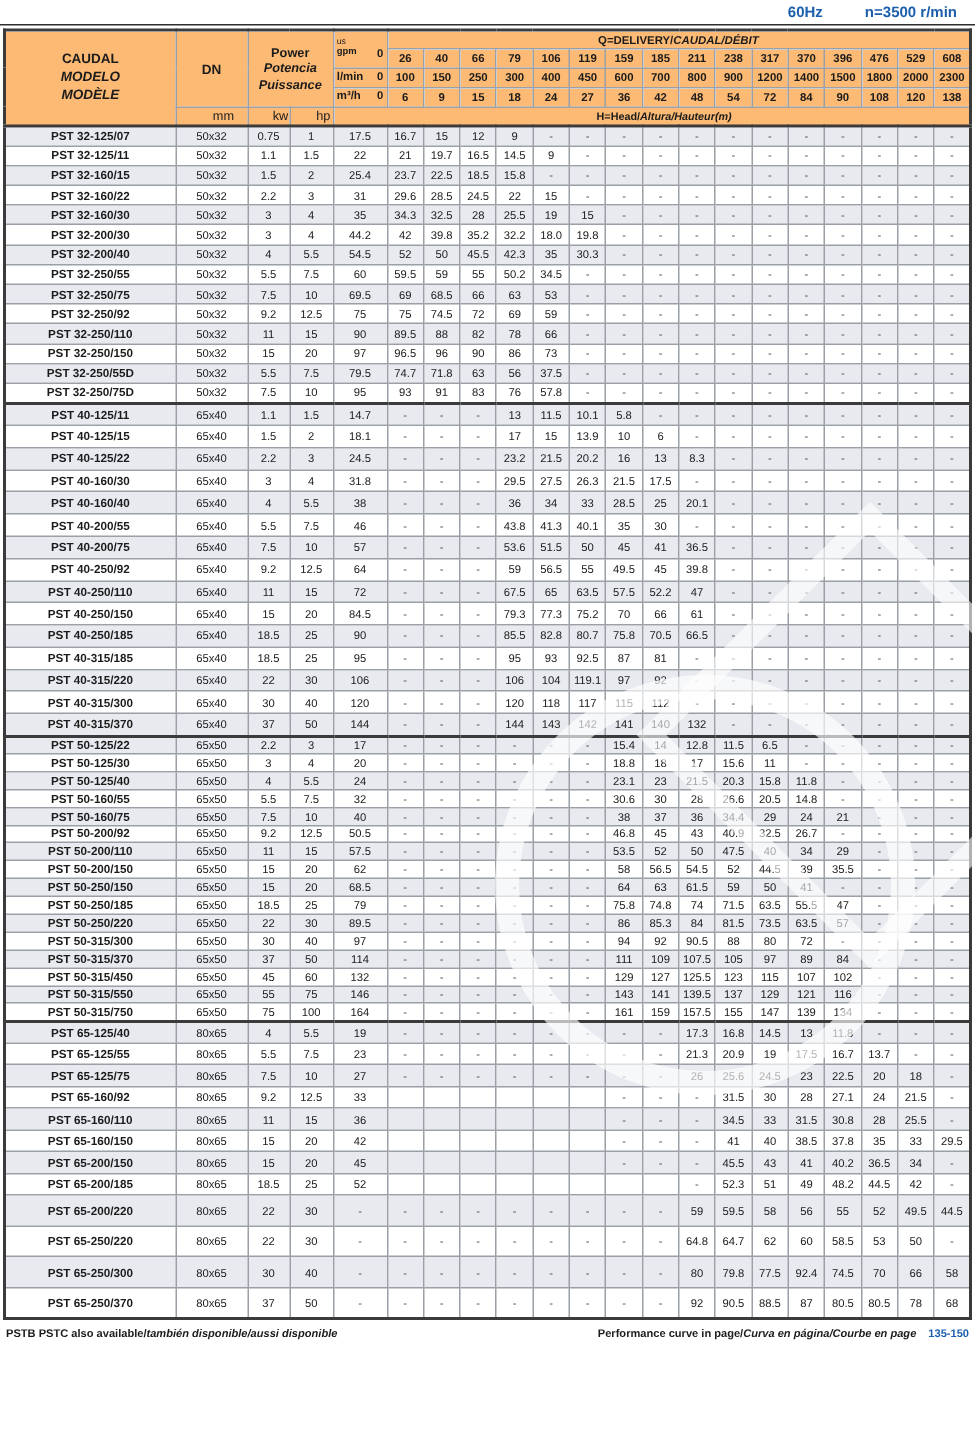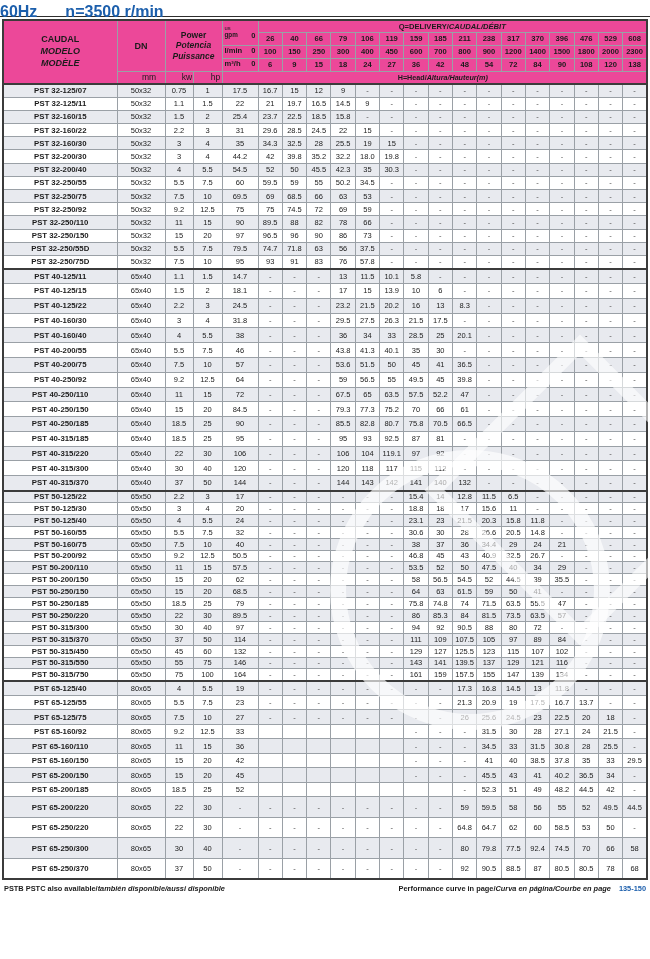--- a/index.html
+++ b/index.html
@@ -1,28 +1,28 @@
 <!DOCTYPE html>
 <html><head>
 <meta charset="utf-8">
 <style>
   * { box-sizing: border-box; }
   html,body { margin:0; padding:0; }
   body {
     width:650px; height:959px; background:#fff; position:relative;
     font-family:"Liberation Sans", sans-serif; color:#1b1b1b; overflow:hidden;
   }
-  .topbar { text-align:left; padding:3px 12px 1px 0; font-size:16px; font-weight:bold; color:#1c5fac; height:16px; }
+  .topbar { text-align:right; padding:3px 12px 1px 0; font-size:10px; font-weight:bold; color:#1c5fac; height:16px; }
   .topbar .freq { margin-right:28px; }
   .toprule { border-top:1.5px solid #2e2e2e; margin:0 0 2px 0; }
 
   table { border-collapse:collapse; table-layout:fixed; width:646px; margin:0 2px; border:2px solid #3b3b3b; }
   th, td { border:1px solid #9aa0a6; padding:0; text-align:center; white-space:nowrap; overflow:hidden; font-size:7.5px; vertical-align:middle; }
   thead { border-bottom:2px solid #3b3b3b; }
-  thead th { background:#ec4899; font-weight:bold; }
+  thead th { background:#fdba74; font-weight:bold; }
 
   .model-h { font-size:9px; line-height:1.3; }
   .model-h .it, .pow-h .it { font-style:italic; }
   .dn-h { font-size:9px;margin-top:17px; }
   .pow-h { font-size:8.5px; line-height:1.25; }
   .unit-h { font-size:6.3px; font-weight:bold; padding:0 2px; }
   .unit-h .ur { display:flex; justify-content:space-between; align-items:center; line-height:1.1; }
   .unit-h .ur b { font-size:7.5px; }
   .unit-h .us { text-align:left; line-height:1; font-size:5.8px; font-weight:normal; }
   .qtitle { font-size:7.6px; height:12px; }

